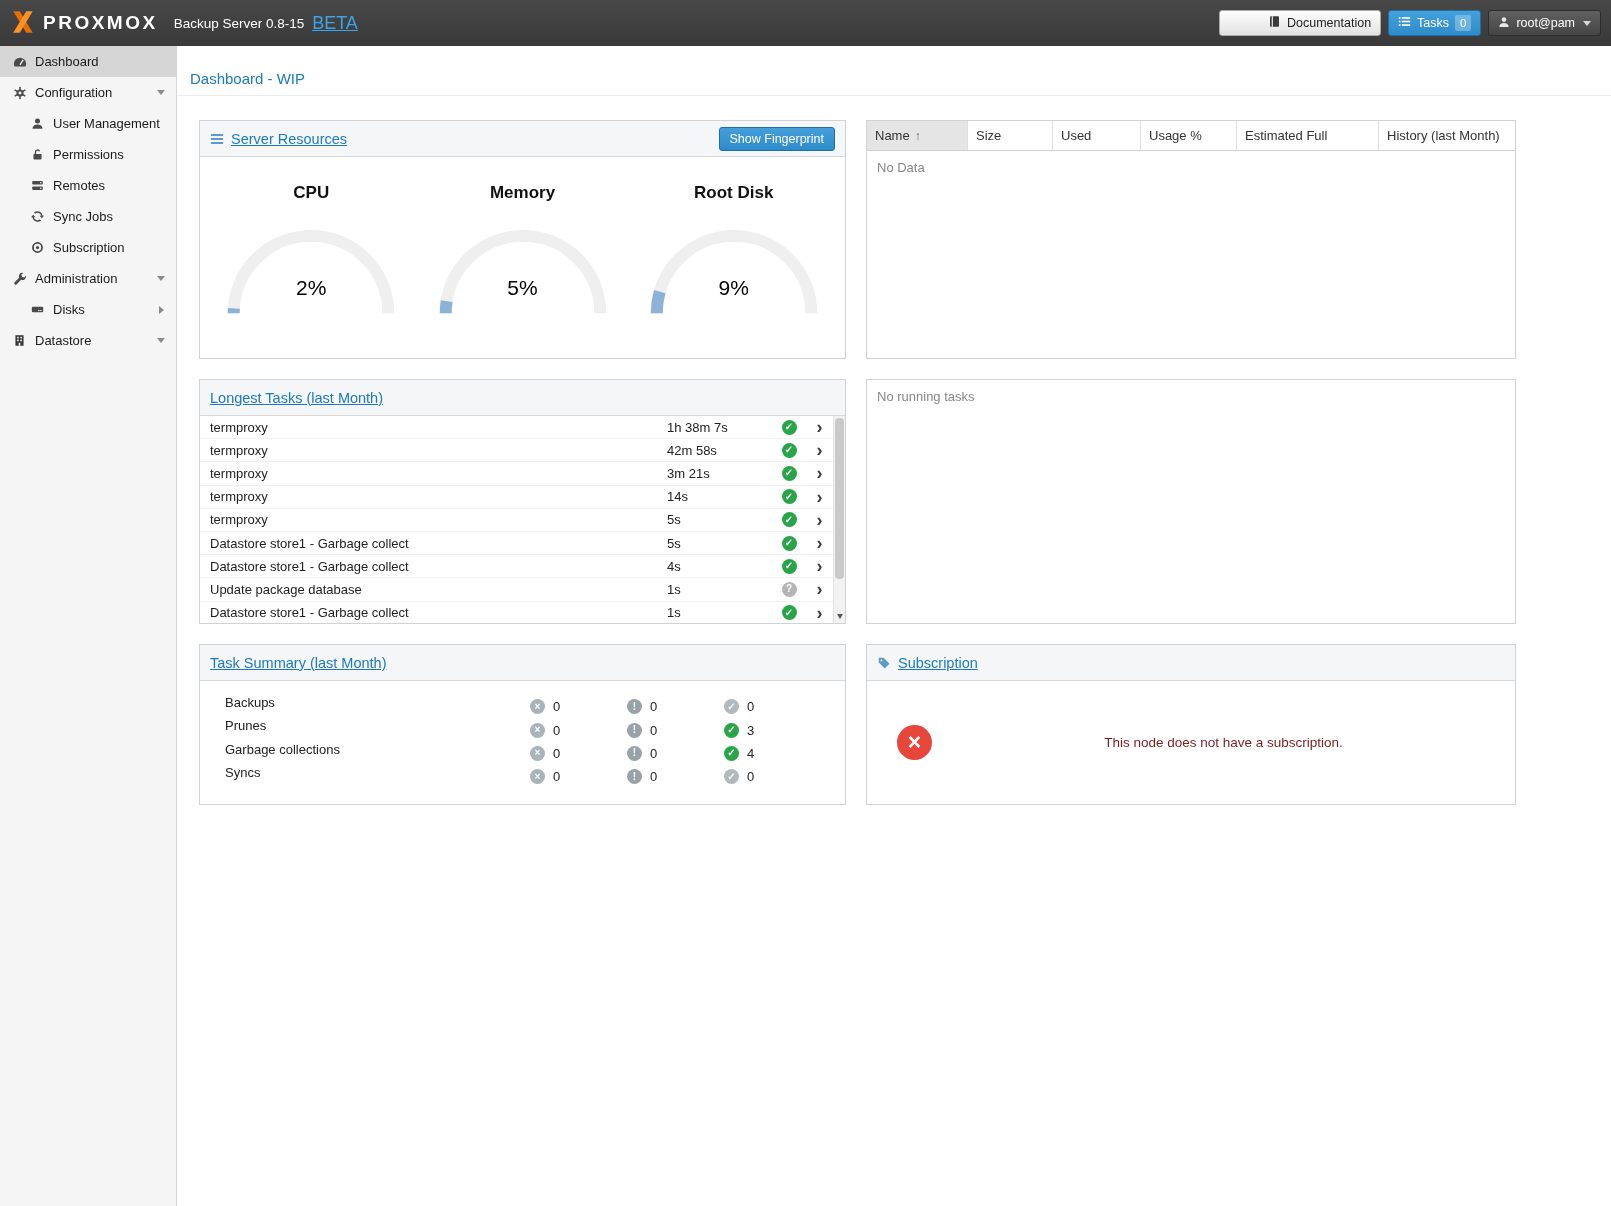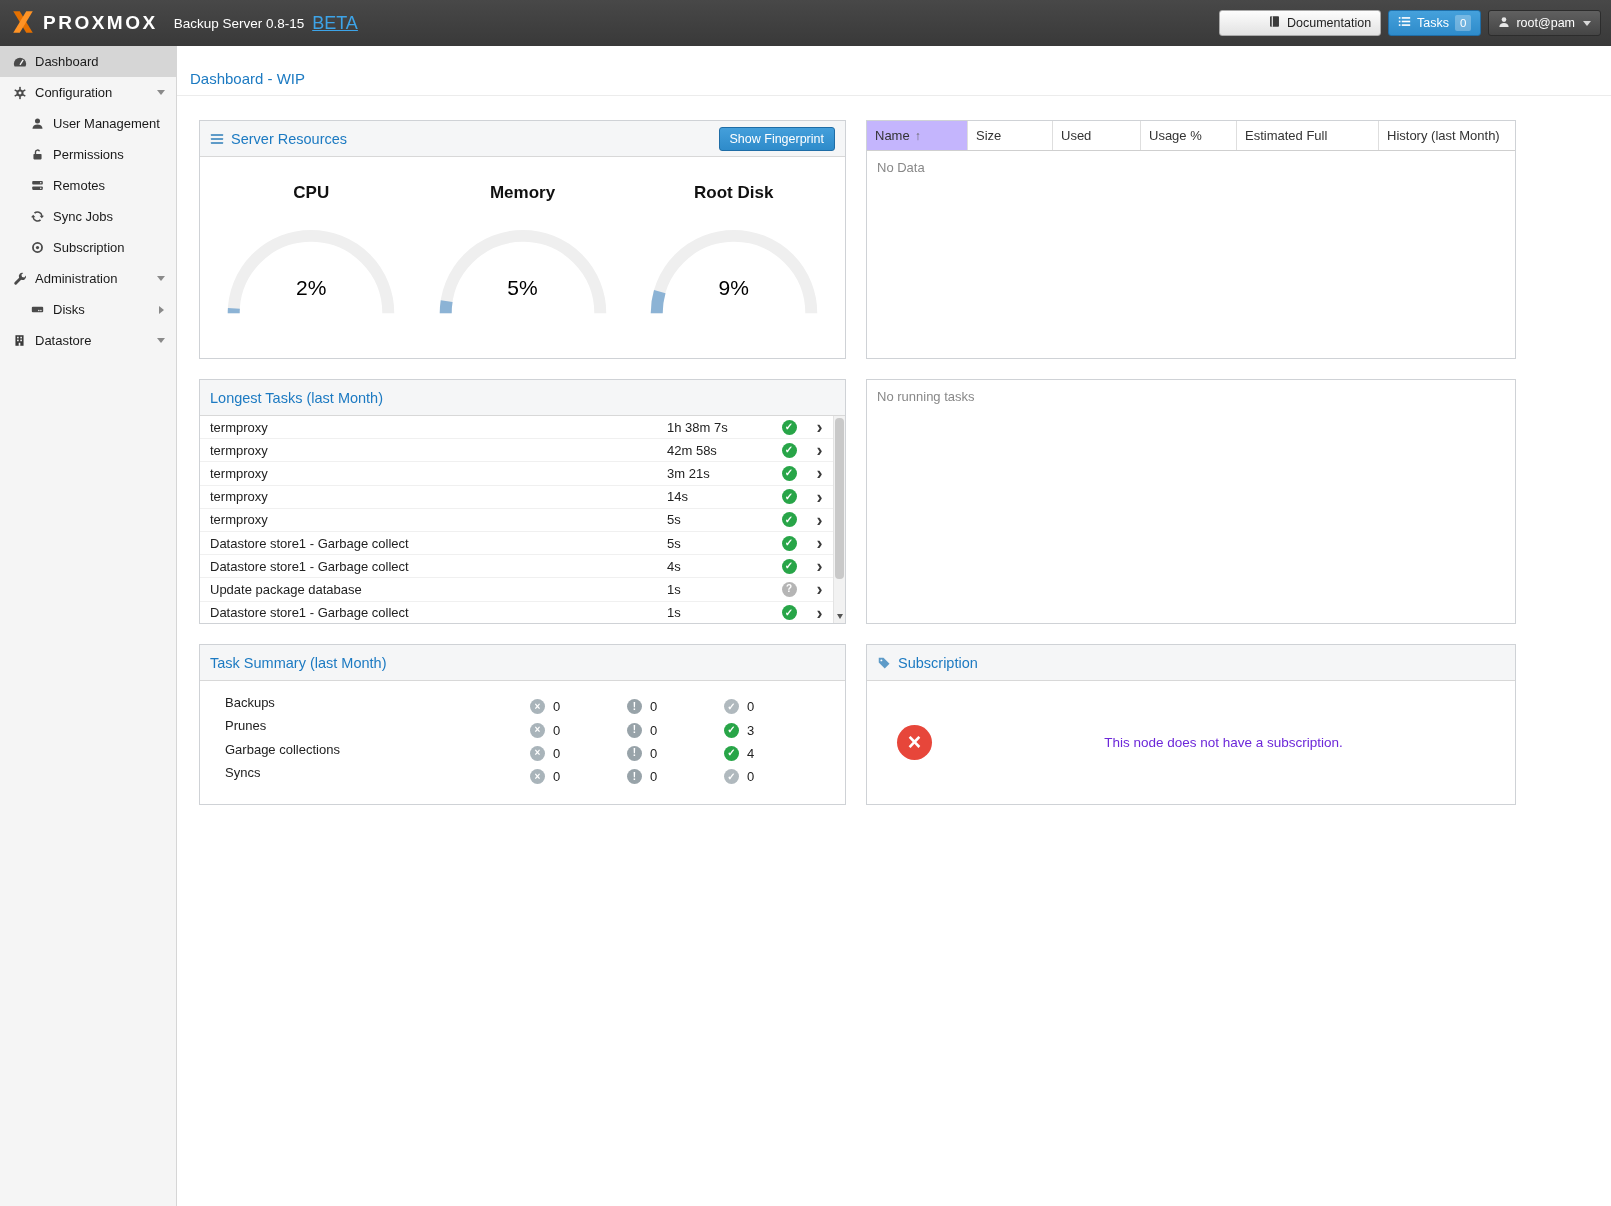--- a/index.html
+++ b/index.html
@@ -33,42 +33,42 @@
   .caret-down { width: 0; height: 0; border-left: 4px solid transparent; border-right: 4px solid transparent; border-top: 5px solid #8a8a8a; position: absolute; right: 11px; top: 13px; }
   .caret-right { width: 0; height: 0; border-top: 4px solid transparent; border-bottom: 4px solid transparent; border-left: 5px solid #8a8a8a; position: absolute; right: 12px; top: 12px; }
 
   
   .content-header { height: 34px; display: flex; align-items: center; padding-left: 13px; color: #1c7ac2; font-size: 15px; border-bottom: 1px solid #ececec; }
   .content { padding: 24px 0 0 22px; }
   .grid { display: grid; grid-template-columns: 647px 650px; column-gap: 20px; row-gap: 20px; }
 
   .panel { border: 1px solid #cfd2d6; background: #fff; display: flex; flex-direction: column; overflow: hidden; }
   .panel-header { height: 36px; background: #f5f6f7; border-bottom: 1px solid #d8d8d8; display: flex; align-items: center; padding: 0 10px; flex-shrink: 0; }
-  .panel-title { color: #1c7ac2; font-size: 14.5px; }
+  .panel-title { color: #1c7ac2; font-size: 14.5px; text-decoration: underline; }
   .panel-hicon { display: inline-flex; margin-right: 7px; }
   .h-239 { height: 239px; }
   .h-245 { height: 245px; }
   .h-161 { height: 161px; }
 
   .fingerprint-btn { margin-left: auto; background: linear-gradient(#449fdb, #2e8bca); border: 1px solid #1f6da6; color: #fff; font-size: 12.5px; padding: 4px 10px; border-radius: 3px; cursor: pointer; font-family: inherit; }
 
   
   .gauges { display: flex; justify-content: space-evenly; padding-top: 26px; }
   .gauge { width: 200px; text-align: center; }
   .gauge-title { font-size: 17px; font-weight: 700; color: #111; margin-bottom: 16px; }
   .gauge-arc { position: relative; width: 184px; height: 100px; margin: 0 auto; }
   .gauge-arc svg { display: block; }
   .gauge-track { fill: none; stroke: #efefef; stroke-width: 13; }
   .gauge-value { fill: none; stroke: #8cb3d5; stroke-width: 13; }
   .gauge-pct { position: absolute; left: 0; right: 0; top: 57px; text-align: center; font-size: 21px; color: #000; }
 
   
   .du-headrow { display: flex; height: 30px; border-bottom: 1px solid #cfcfcf; }
   .du-th { display: flex; align-items: center; padding: 0 8px; font-size: 13px; color: #333; border-right: 1px solid #dedede; cursor: pointer; }
-  .du-th.sorted { background: #c4b5fd; }
+  .du-th.sorted { background: #e5e5e5; }
   .du-th .sort-arrow { margin-left: 5px; color: #666; font-size: 12px; }
   .w-name { width: 101px; } .w-size { width: 85px; } .w-used { width: 88px; }
   .w-usage { width: 96px; } .w-est { width: 142px; } .w-hist { flex: 1; border-right: none; }
   .empty-text { color: #888; padding: 9px 10px; }
 
   
   .lt-body { position: relative; flex: 1; overflow: hidden; }
   .lt-rows { margin-right: 12px; }
   .task-row { display: flex; align-items: center; height: 23.2px; border-bottom: 1px solid #f0f0f0; cursor: pointer; }
   .task-name { flex: 1; padding-left: 10px; white-space: nowrap; overflow: hidden; }
@@ -91,21 +91,21 @@
 
   
   .ts-body { padding-top: 14px; }
   .sum-row { display: flex; height: 23.4px; }
   .sum-label { width: 330px; padding-left: 25px; }
   .sum-cell { width: 97px; display: flex; align-items: center; gap: 8px; }
 
   
   .sub-body { flex: 1; display: flex; align-items: center; padding-left: 30px; }
   .sub-x { width: 35px; height: 35px; border-radius: 50%; background: #e7463a; color: #fff; font-size: 23px; font-weight: 700; display: flex; align-items: center; justify-content: center; flex-shrink: 0; }
-  .sub-msg { flex: 1; text-align: center; font-size: 13.5px; color: #6d28d9; }
+  .sub-msg { flex: 1; text-align: center; font-size: 13.5px; color: #7f1d1d; }
 </style>
 </head>
 <body>
 
 <div class="topbar">
   <div class="logo">
     <span>
       <svg width="26" height="26" viewBox="0 0 24 24">
         <polygon points="3,2 9,2 21,22 15,22" fill="#e57000"></polygon>
         <polygon points="15,2 21,2 9,22 3,22" fill="#ff9325"></polygon>

